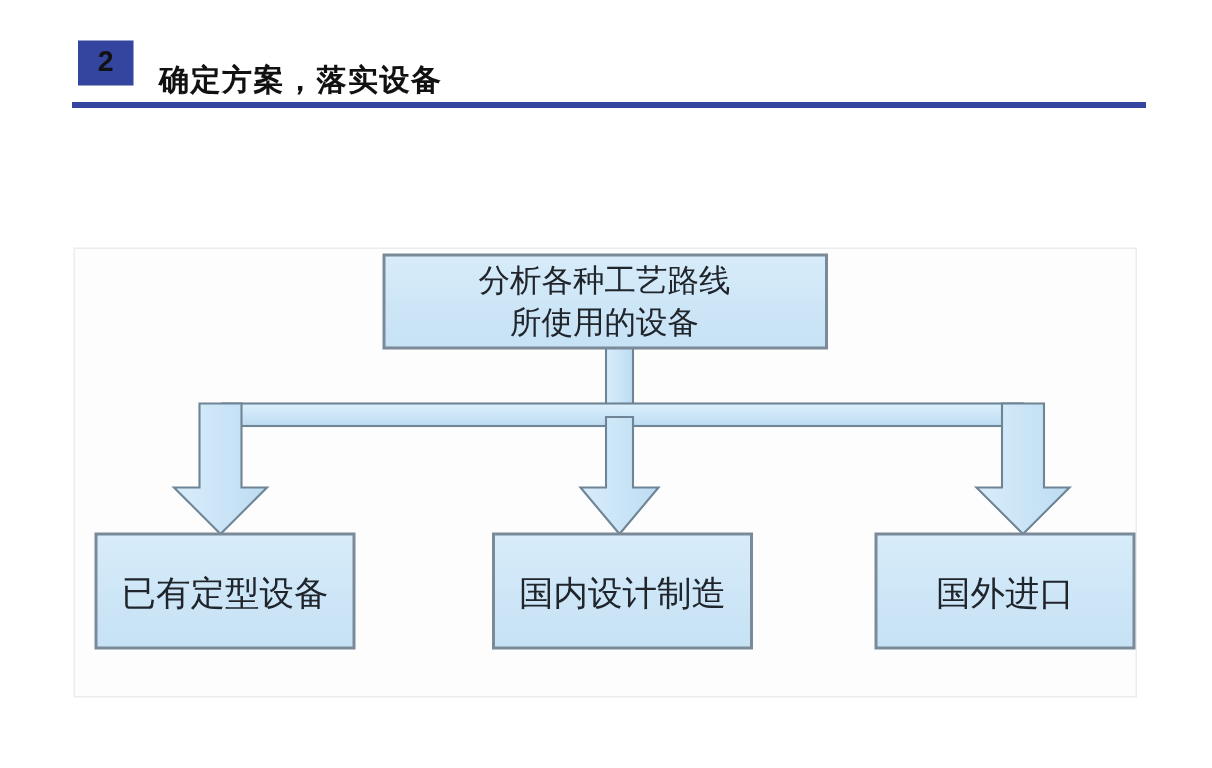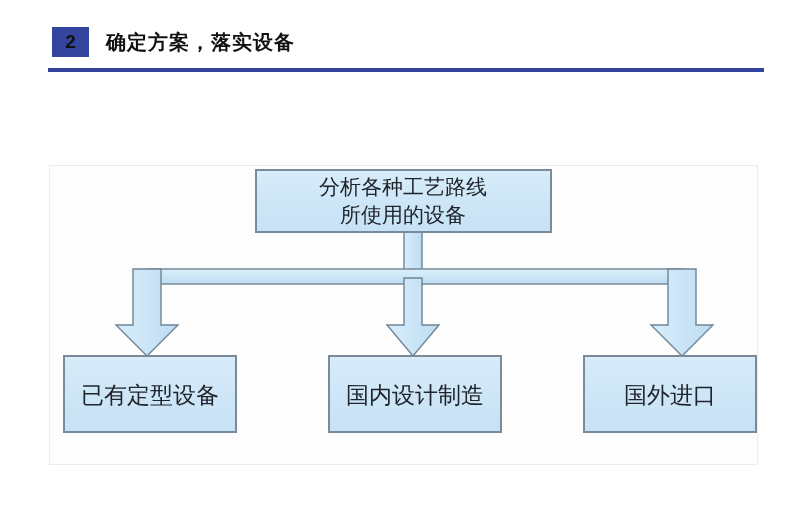--- a/index.html
+++ b/index.html
@@ -33,21 +33,21 @@
     color: #111111;
     font-size: 19px;
     font-weight: bold;
     line-height: 30px;
     text-align: center;
     letter-spacing: 0;
   }
   #slide-title {
     position: absolute;
     left: 106px;
-    top: 28px;
+    top: 40px;
     font-size: 20px;
     font-weight: bold;
     color: #111111;
     letter-spacing: 1px;
     white-space: nowrap;
     line-height: 29px;
   }
   #header-rule {
     position: absolute;
     left: 48px;

